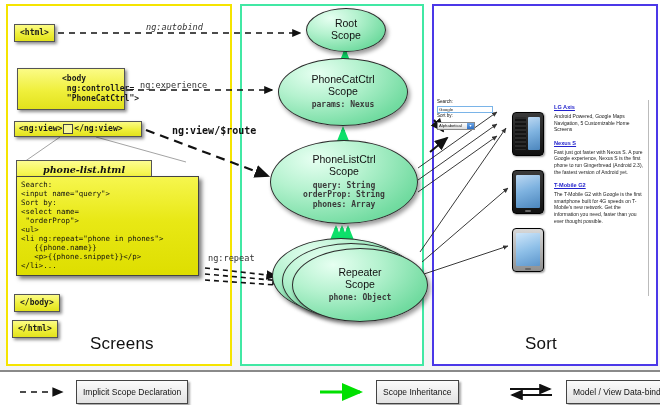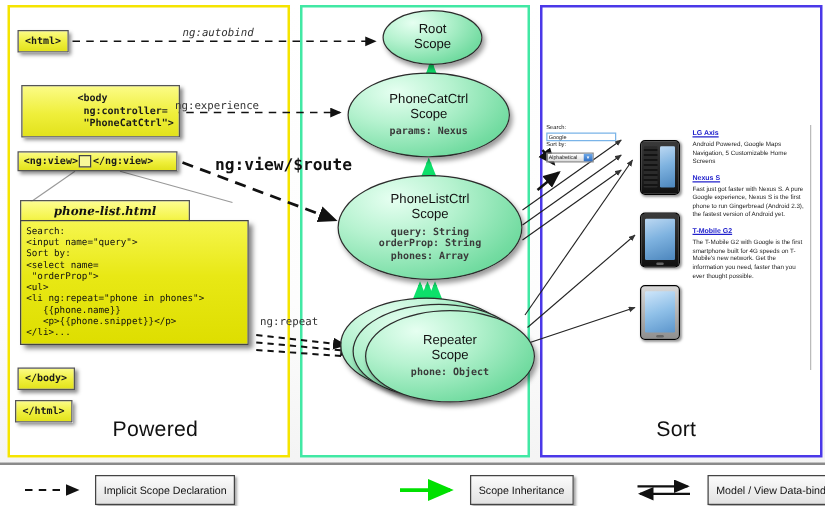--- a/index.html
+++ b/index.html
@@ -23,21 +23,21 @@
   .ybox{
     position:absolute;
     background:linear-gradient(180deg,#fbfb86 0%,#efef3b 55%,#e2e21c 100%);
     border:1px solid #555;
     box-shadow:2px 2px 3px rgba(0,0,0,.45);
     font-family:"DejaVu Sans Mono","Liberation Mono",monospace;
     font-weight:bold;font-size:8px;color:#1a1a1a;line-height:1.28;
     padding:3px 5px;white-space:pre;box-sizing:border-box;
   }
   #box-html{left:14px;top:24px;}
-  #box-body{left:17px;top:68px;width:127px;height:42px;padding-top:5px;padding-left:44px;}
+  #box-body{left:17px;top:68px;width:108px;height:42px;padding-top:5px;padding-left:44px;}
   #box-ngview{left:14px;top:121px;width:128px;height:16px;padding:3px 4px;display:flex;align-items:center;}
   #box-bodyclose{left:14px;top:294px;}
   #box-htmlclose{left:12px;top:320px;}
   .ngview-slot{display:inline-block;width:8px;height:8px;border:1px solid #444;background:#f7f79a;margin:0 1px;vertical-align:middle;}
 
   
   #callout{position:absolute;left:16px;top:160px;width:183px;height:128px;}
   #callout-tab{
     position:absolute;left:0;top:0;width:136px;height:17px;
     background:linear-gradient(180deg,#fdfd90 0%,#f3f33f 100%);
@@ -54,21 +54,21 @@
     font-family:"DejaVu Sans Mono","Liberation Mono",monospace;
     font-size:7.4px;line-height:1.22;color:#111;white-space:pre;padding:3px 4px;
   }
 
   
   .scope{
     position:absolute;border-radius:50%;
     background:radial-gradient(ellipse at 30% 22%, #e6fff1 0%, #b5f2cf 35%, #74dca2 75%, #55cf8c 100%);
     border:1.6px solid #2c2c2c;
     box-shadow:2px 3px 4px rgba(0,0,0,.4);
-    display:flex;flex-direction:column;justify-content:center;
+    display:flex;flex-direction:column;align-items:center;justify-content:center;
     text-align:center;color:#1a1a1a;
   }
   .scope .title{font-size:10.5px;line-height:1.12;color:#111;}
   .scope .props{
     font-family:"DejaVu Sans Mono","Liberation Mono",monospace;
     font-weight:bold;font-size:8px;line-height:1.2;color:#3a3a3a;margin-top:3px;white-space:pre;
   }
   #scope-root{left:306px;top:8px;width:78px;height:42px;}
   #scope-catctrl{left:278px;top:58px;width:128px;height:66px;}
   #scope-listctrl{left:270px;top:140px;width:146px;height:82px;}
@@ -119,21 +119,21 @@
   .pl-desc{font-size:5px;color:#222;line-height:1.32;margin-top:1.5px;}
   #view-divider{position:absolute;left:648px;top:100px;width:1px;height:196px;background:#bbb;}
 
   
   .conn-label{
     position:absolute;font-family:"DejaVu Sans Mono","Liberation Mono",monospace;
     font-size:8.6px;color:#333;background:transparent;white-space:nowrap;
   }
   #lbl-autobind{left:146px;top:22px;font-style:italic;}
   #lbl-controller{left:140px;top:80px;}
-  #lbl-ngview{left:172px;top:125px;font-weight:bold;color:#111;font-size:13px;}
+  #lbl-ngview{left:172px;top:125px;font-weight:bold;color:#111;font-size:10px;}
   #lbl-repeat{left:208px;top:253px;}
 
   
   #legend{position:absolute;left:0;top:370px;width:660px;height:35px;
           border-top:2px solid #8a8a8a;background:#fff;}
   .leg-item{position:absolute;top:8px;display:flex;align-items:center;}
   .leg-box{
     border:1px solid #444;background:linear-gradient(180deg,#fbfbfb 0%,#e2e2e2 100%);
     box-shadow:1.5px 1.5px 2px rgba(0,0,0,.35);
     font-size:8.5px;color:#111;padding:6px 6px;white-space:nowrap;
@@ -280,21 +280,21 @@
     <div class="pl-item">
       <div class="pl-name">Nexus S</div>
       <div class="pl-desc">Fast just got faster with Nexus S. A pure Google experience, Nexus S is the first phone to run Gingerbread (Android 2.3), the fastest version of Android yet.</div>
     </div>
     <div class="pl-item">
       <div class="pl-name">T-Mobile G2</div>
       <div class="pl-desc">The T-Mobile G2 with Google is the first smartphone built for 4G speeds on T-Mobile's new network. Get the information you need, faster than you ever thought possible.</div>
     </div>
   </div>
 
-  <div class="col-label" id="label-template">Powered</div>
+  <div class="col-label" id="label-template">Screens</div>
   <div class="col-label" id="label-model">Model</div>
   <div class="col-label" id="label-view">Sort</div>
 </div>
 
 <div id="legend">
   <div class="leg-item" id="leg-1">
     <svg class="leg-arrow" viewBox="0 0 52 14">
       <defs>
           <marker id="lg1" markerWidth="7" markerHeight="7" refX="6" refY="3" orient="auto">
         <path d="M0,0 L7,3 L0,6 z" fill="#111"></path>

